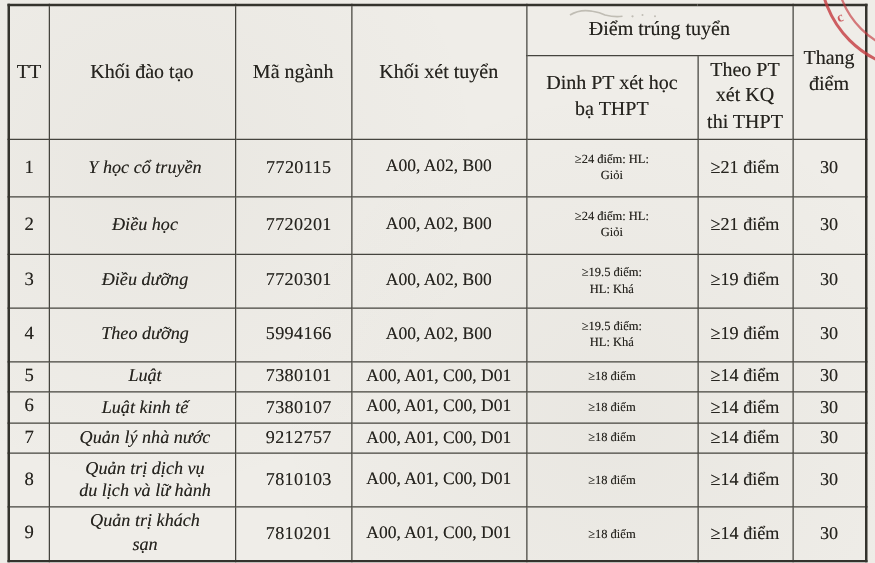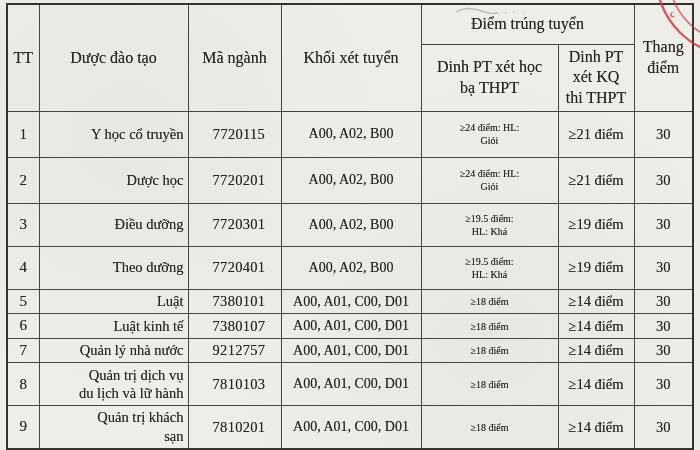--- a/index.html
+++ b/index.html
@@ -44,23 +44,24 @@
     font-size:16px;
     font-weight:normal;
     white-space:pre-line;
   }
   thead tr.h-group{height:40px;}
   thead tr.h-sub{height:64px;}
   tbody td{font-size:14.5px;}
   tbody tr{height:22px;}
   td.c-tt{font-size:15px;}
   td.c-nganh{
-    text-align:right;
+    text-align:center;
     padding-left:9px;
     padding-right:4px;
+    font-style:italic;
   }
   td.c-ma{letter-spacing:0.3px;padding-left:12px;}
   td.c-khoi{white-space:nowrap;font-size:14px;margin-left:12px;}
   td.c-hoc_ba, td.c-nganh{white-space:pre-line;}
   td.c-hoc_ba{font-size:10px;}
   td.c-kq_thi{font-size:14.5px;margin-top:48px;}
   tr.tall{height:46px;}
   tr.mid{height:43px;}
   .stamp-overlay{
     position:absolute;inset:0;
@@ -86,70 +87,70 @@
       <col style="width:149px">
       <col style="width:93px">
       <col style="width:140px">
       <col style="width:137px">
       <col style="width:76px">
       <col style="width:59px">
     </colgroup>
     <thead>
       <tr class="h-group">
         <th rowspan="2">TT</th>
-        <th rowspan="2">Dược đào tạo</th>
+        <th rowspan="2">Khối đào tạo</th>
         <th rowspan="2">Mã ngành</th>
         <th rowspan="2">Khối xét tuyển</th>
         <th colspan="2">Điểm trúng tuyển</th>
         <th rowspan="2">Thang
 điểm</th>
       </tr>
       <tr class="h-sub">
         <th>Dinh PT xét học
 bạ THPT</th>
-        <th>Dinh PT
+        <th>Theo PT
 xét KQ
 thi THPT</th>
       </tr>
     </thead>
     <tbody>
         <tr class="tall">
           <td class="c-tt">1</td>
           <td class="c-nganh">Y học cổ truyền</td>
           <td class="c-ma">7720115</td>
           <td class="c-khoi">A00, A02, B00</td>
           <td class="c-hoc_ba">≥24 điểm: HL:
 Giỏi</td>
           <td class="c-kq_thi">≥21 điểm</td>
           <td class="c-thang">30</td>
         </tr>
         <tr class="tall">
           <td class="c-tt">2</td>
-          <td class="c-nganh">Dược học</td>
+          <td class="c-nganh">Điều học</td>
           <td class="c-ma">7720201</td>
           <td class="c-khoi">A00, A02, B00</td>
           <td class="c-hoc_ba">≥24 điểm: HL:
 Giỏi</td>
           <td class="c-kq_thi">≥21 điểm</td>
           <td class="c-thang">30</td>
         </tr>
         <tr class="mid">
           <td class="c-tt">3</td>
           <td class="c-nganh">Điều dưỡng</td>
           <td class="c-ma">7720301</td>
           <td class="c-khoi">A00, A02, B00</td>
           <td class="c-hoc_ba">≥19.5 điểm:
 HL: Khá</td>
           <td class="c-kq_thi">≥19 điểm</td>
           <td class="c-thang">30</td>
         </tr>
         <tr class="mid">
           <td class="c-tt">4</td>
           <td class="c-nganh">Theo dưỡng</td>
-          <td class="c-ma">7720401</td>
+          <td class="c-ma">5994166</td>
           <td class="c-khoi">A00, A02, B00</td>
           <td class="c-hoc_ba">≥19.5 điểm:
 HL: Khá</td>
           <td class="c-kq_thi">≥19 điểm</td>
           <td class="c-thang">30</td>
         </tr>
         <tr>
           <td class="c-tt">5</td>
           <td class="c-nganh">Luật</td>
           <td class="c-ma">7380101</td>

